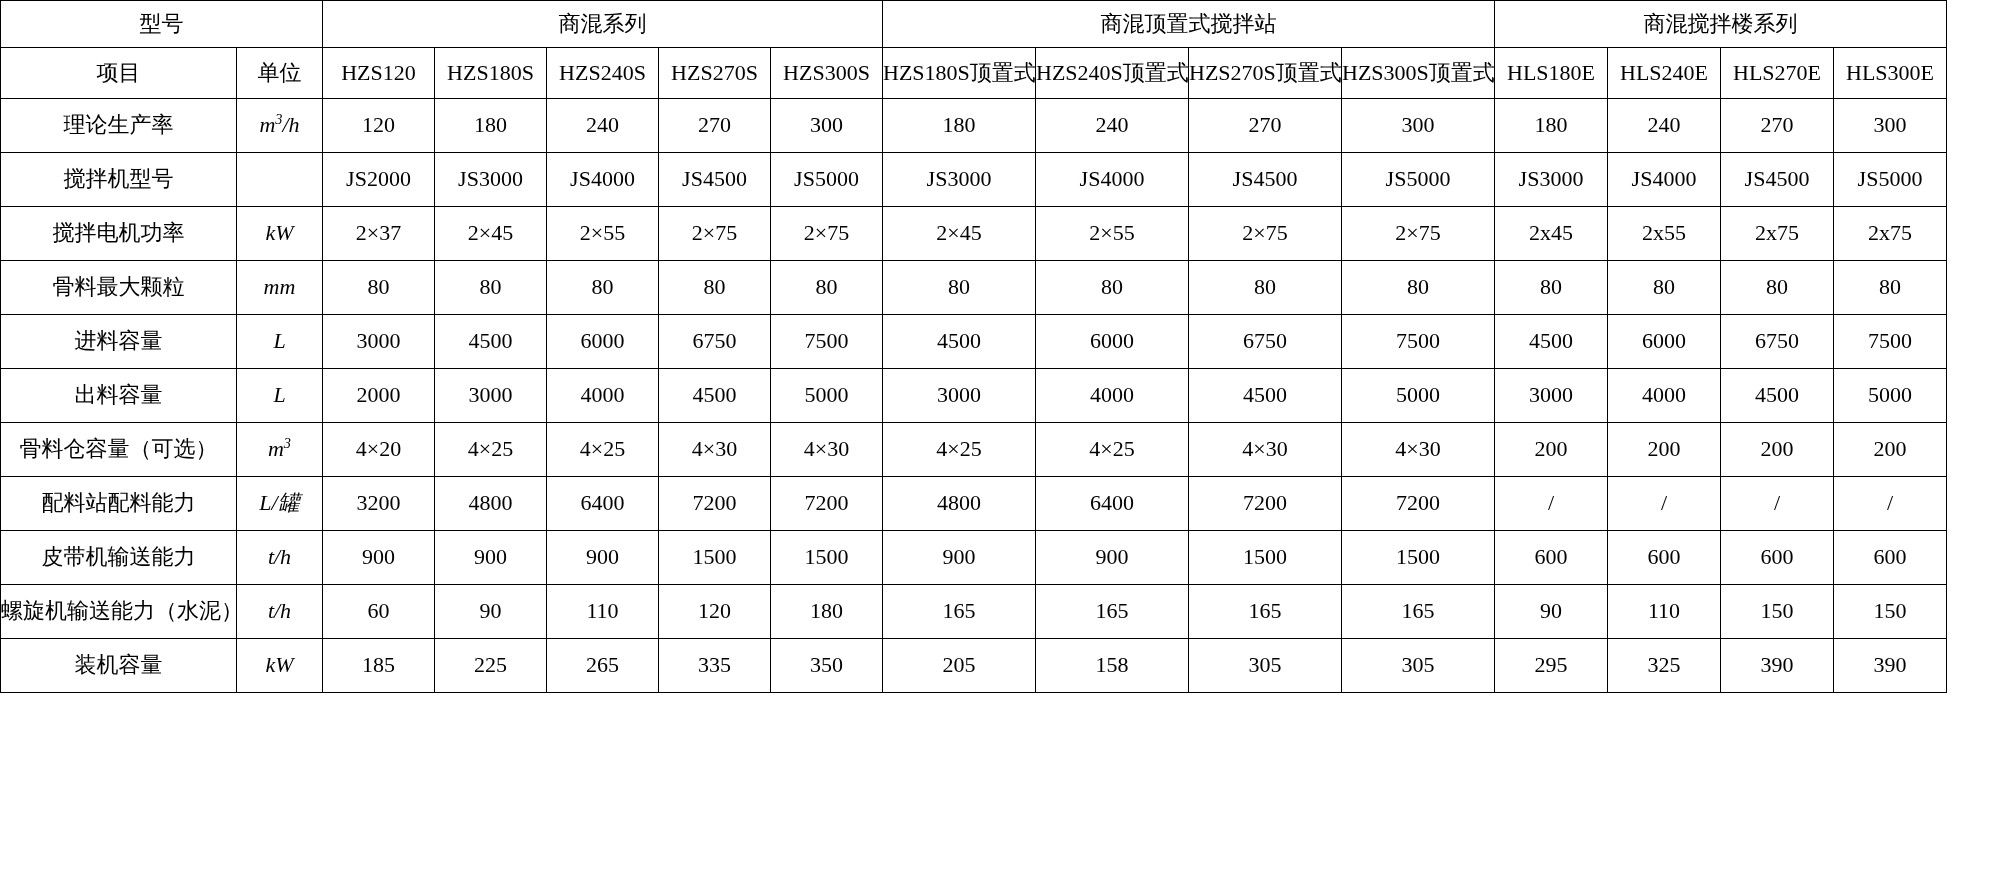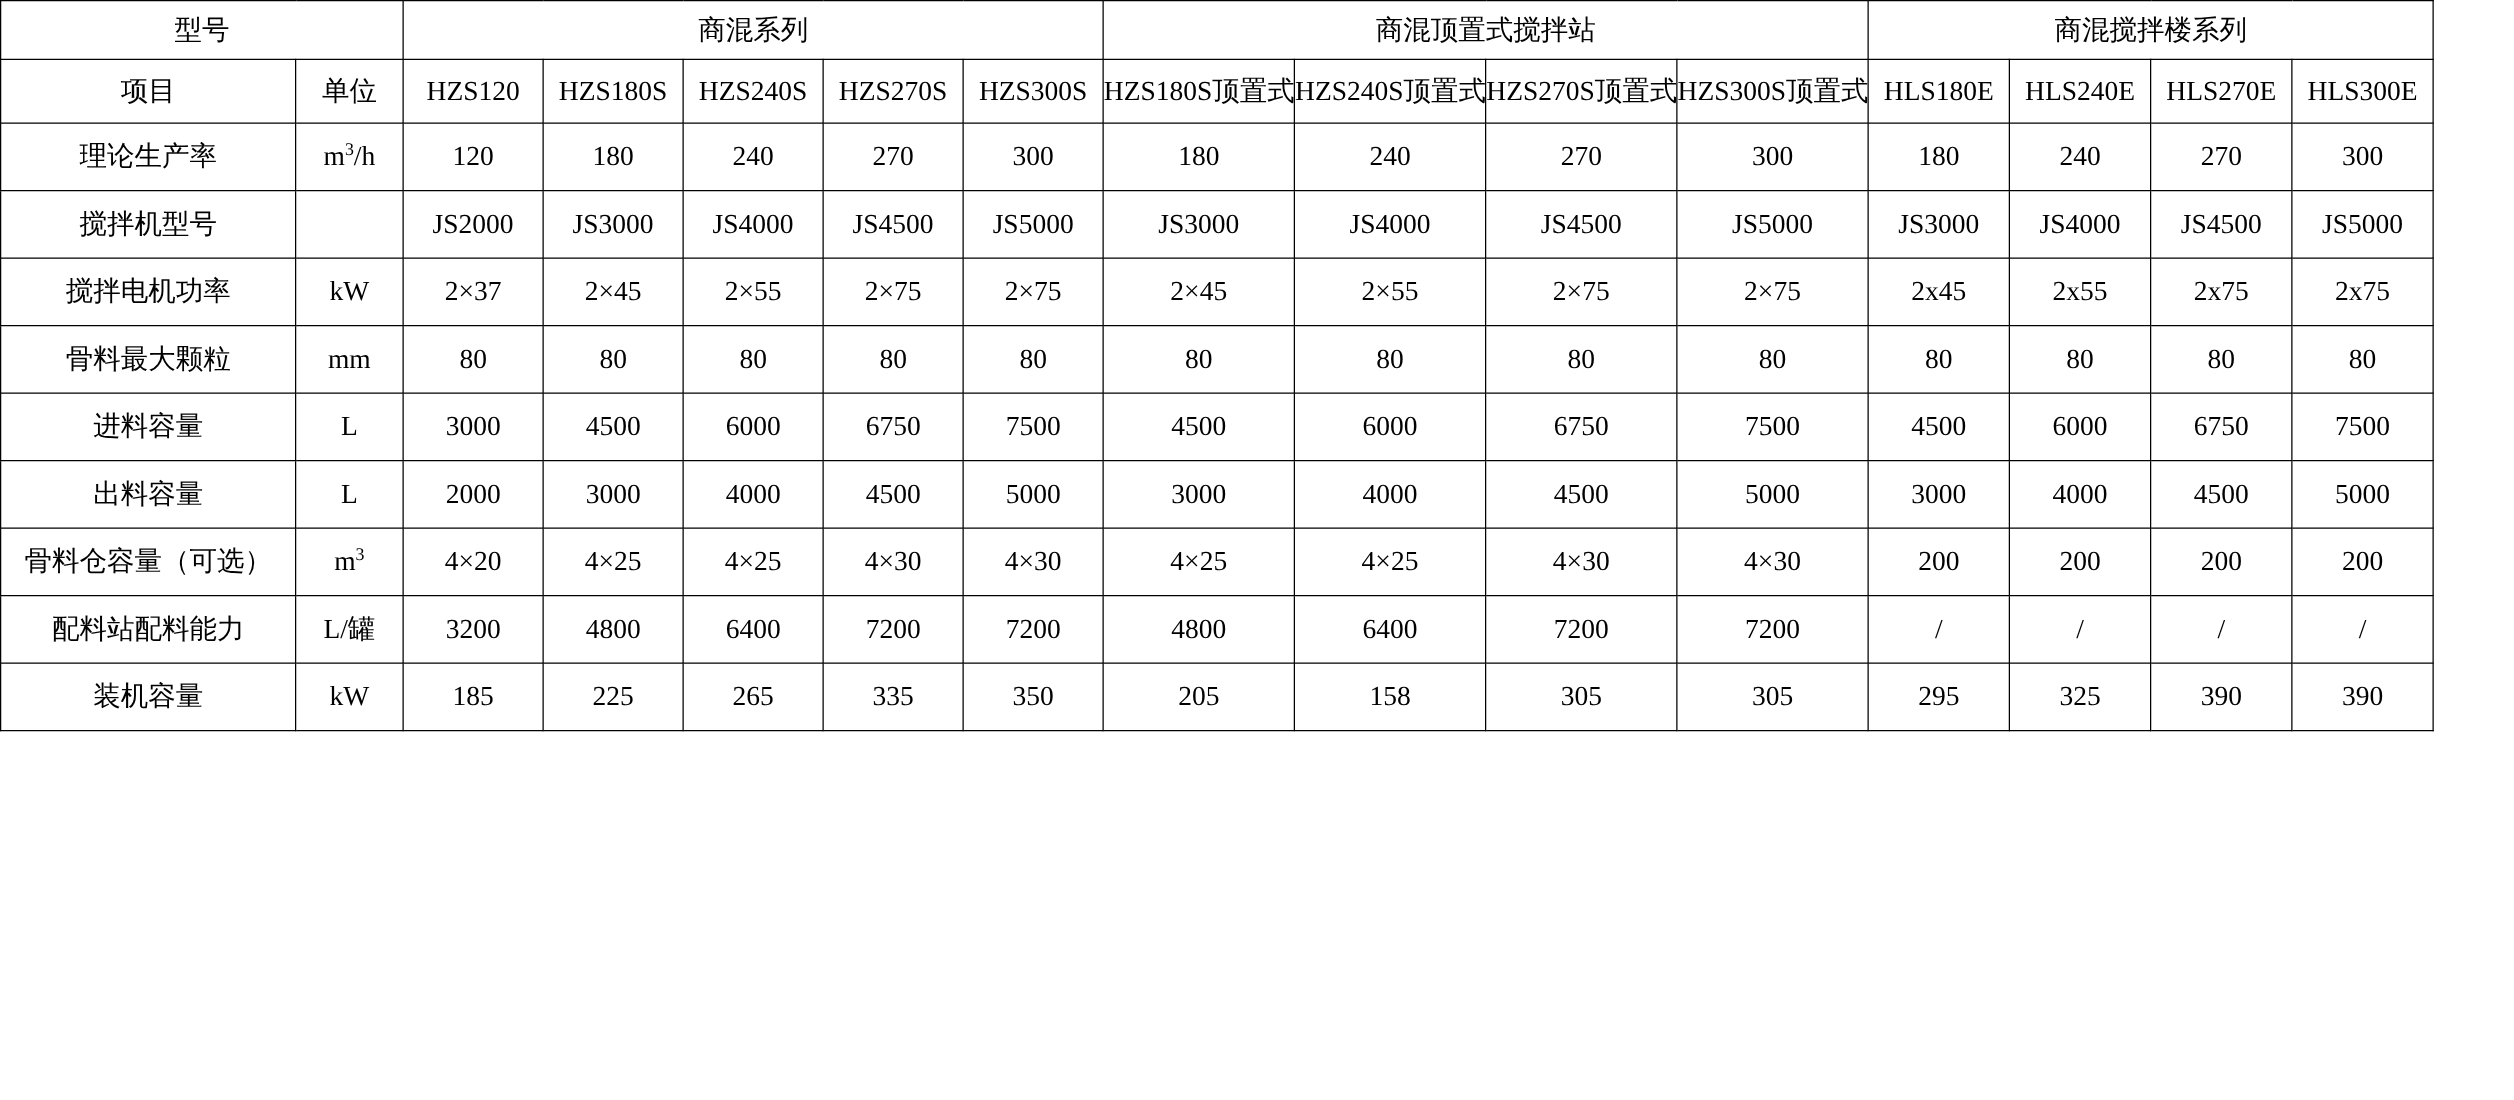--- a/index.html
+++ b/index.html
@@ -36,21 +36,21 @@
   col.c-unit   { width: 86px; }
   col.c-data   { width: 112px; }
   col.c-wide   { width: 153px; }
   col.c-hls    { width: 113px; }
 
   tr.r-group  td { height: 46px; font-size: 23px; }
   tr.r-head   td { height: 50px; font-size: 22px; }
   tr.r-body   td { height: 53px; }
 
   .itemcell { font-size: 22px; }
-  .small-unit { font-size: 20px; }
+  .small-unit { font-size: 20px; font-style: italic; }
   sup { font-size: 0.65em; vertical-align: super; line-height: 0; }
 </style>
 </head>
 <body>
 
 <table id="spec-table">
   <colgroup>
     <col class="c-item">
     <col class="c-unit">
     <col class="c-data">
@@ -221,20 +221,54 @@
         <td>4800</td>
         <td>6400</td>
         <td>7200</td>
         <td>7200</td>
         <td>/</td>
         <td>/</td>
         <td>/</td>
         <td>/</td>
       </tr>
       <tr class="r-body">
+        <td class="itemcell">皮带机输送能力</td>
+        <td class="small-unit">t/h</td>
+        <td>900</td>
+        <td>900</td>
+        <td>900</td>
+        <td>1500</td>
+        <td>1500</td>
+        <td>900</td>
+        <td>900</td>
+        <td>1500</td>
+        <td>1500</td>
+        <td>600</td>
+        <td>600</td>
+        <td>600</td>
+        <td>600</td>
+      </tr>
+      <tr class="r-body">
+        <td class="itemcell">螺旋机输送能力（水泥）</td>
+        <td class="small-unit">t/h</td>
+        <td>60</td>
+        <td>90</td>
+        <td>110</td>
+        <td>120</td>
+        <td>180</td>
+        <td>165</td>
+        <td>165</td>
+        <td>165</td>
+        <td>165</td>
+        <td>90</td>
+        <td>110</td>
+        <td>150</td>
+        <td>150</td>
+      </tr>
+      <tr class="r-body">
         <td class="itemcell">装机容量</td>
         <td class="small-unit">kW</td>
         <td>185</td>
         <td>225</td>
         <td>265</td>
         <td>335</td>
         <td>350</td>
         <td>205</td>
         <td>158</td>
         <td>305</td>

